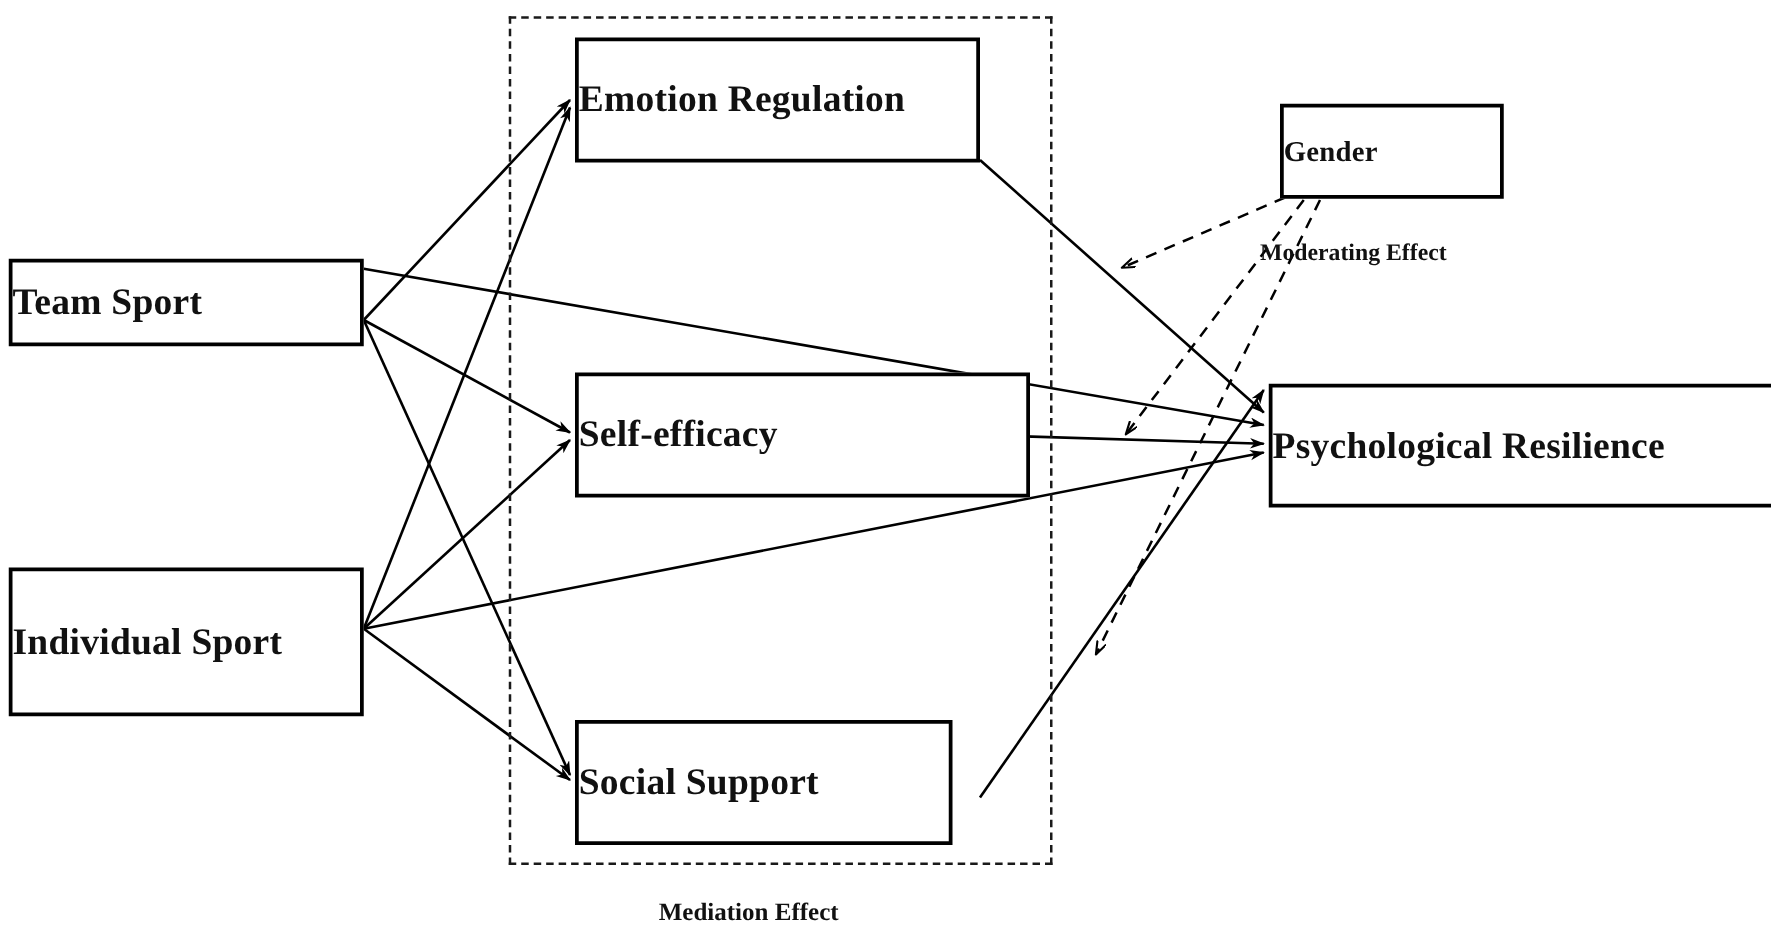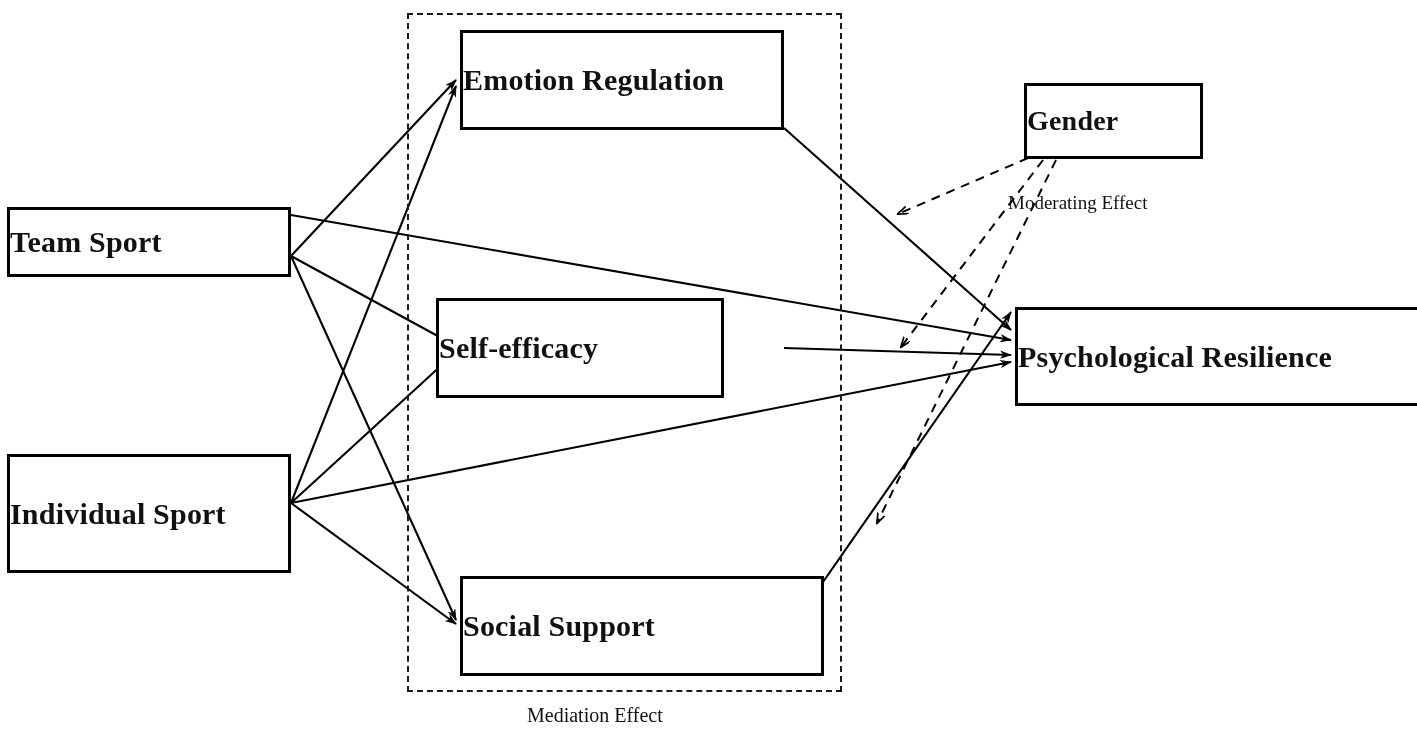--- a/index.html
+++ b/index.html
@@ -45,44 +45,44 @@
   .group-frame {
     position: absolute;
     box-sizing: border-box;
     border: 2px dashed #1a1a1a;
     background: transparent;
     z-index: 1;
   }
   .caption {
     position: absolute;
     font-family: "Liberation Serif", "DejaVu Serif", serif;
-    font-weight: normal;
+    font-weight: bold;
     color: #111111;
     white-space: nowrap;
     z-index: 6;
   }
 
   
   #node-team-sport        { left: 7px;    top: 207px; width: 284px; height: 70px; }
   #node-individual-sport  { left: 7px;    top: 454px; width: 284px; height: 119px; }
   #node-emotion-regulation{ left: 460px;  top: 30px;  width: 324px; height: 100px; }
-  #node-self-efficacy     { left: 436px;  top: 298px; width: 288px; height: 100px; }
-  #node-social-support    { left: 460px;  top: 576px; width: 364px; height: 100px; }
+  #node-self-efficacy     { left: 460px;  top: 298px; width: 364px; height: 100px; }
+  #node-social-support    { left: 460px;  top: 576px; width: 302px; height: 100px; }
   #node-gender            { left: 1024px; top: 83px;  width: 179px; height: 76px; }
   #node-psych-resilience  { left: 1015px; top: 307px; width: 452px; height: 99px; }
 
   #node-team-sport .node-label,
   #node-individual-sport .node-label,
   #node-emotion-regulation .node-label,
   #node-self-efficacy .node-label,
   #node-social-support .node-label,
   #node-psych-resilience .node-label { font-size: 30px; }
-  #node-gender .node-label { font-size: 28px; }
+  #node-gender .node-label { font-size: 23px; }
 
-  #caption-mediation  { left: 527px;  top: 704px; font-size: 20px; }
+  #caption-mediation  { left: 527px;  top: 719px; font-size: 20px; }
   #caption-moderating { left: 1008px; top: 192px; font-size: 19px; }
 
   #group-mediation { left: 407px; top: 13px; width: 435px; height: 679px; }
 </style>
 </head>
 <body>
 
 <div id="diagram-root">
 
   <div class="group-frame" id="group-mediation"></div>

